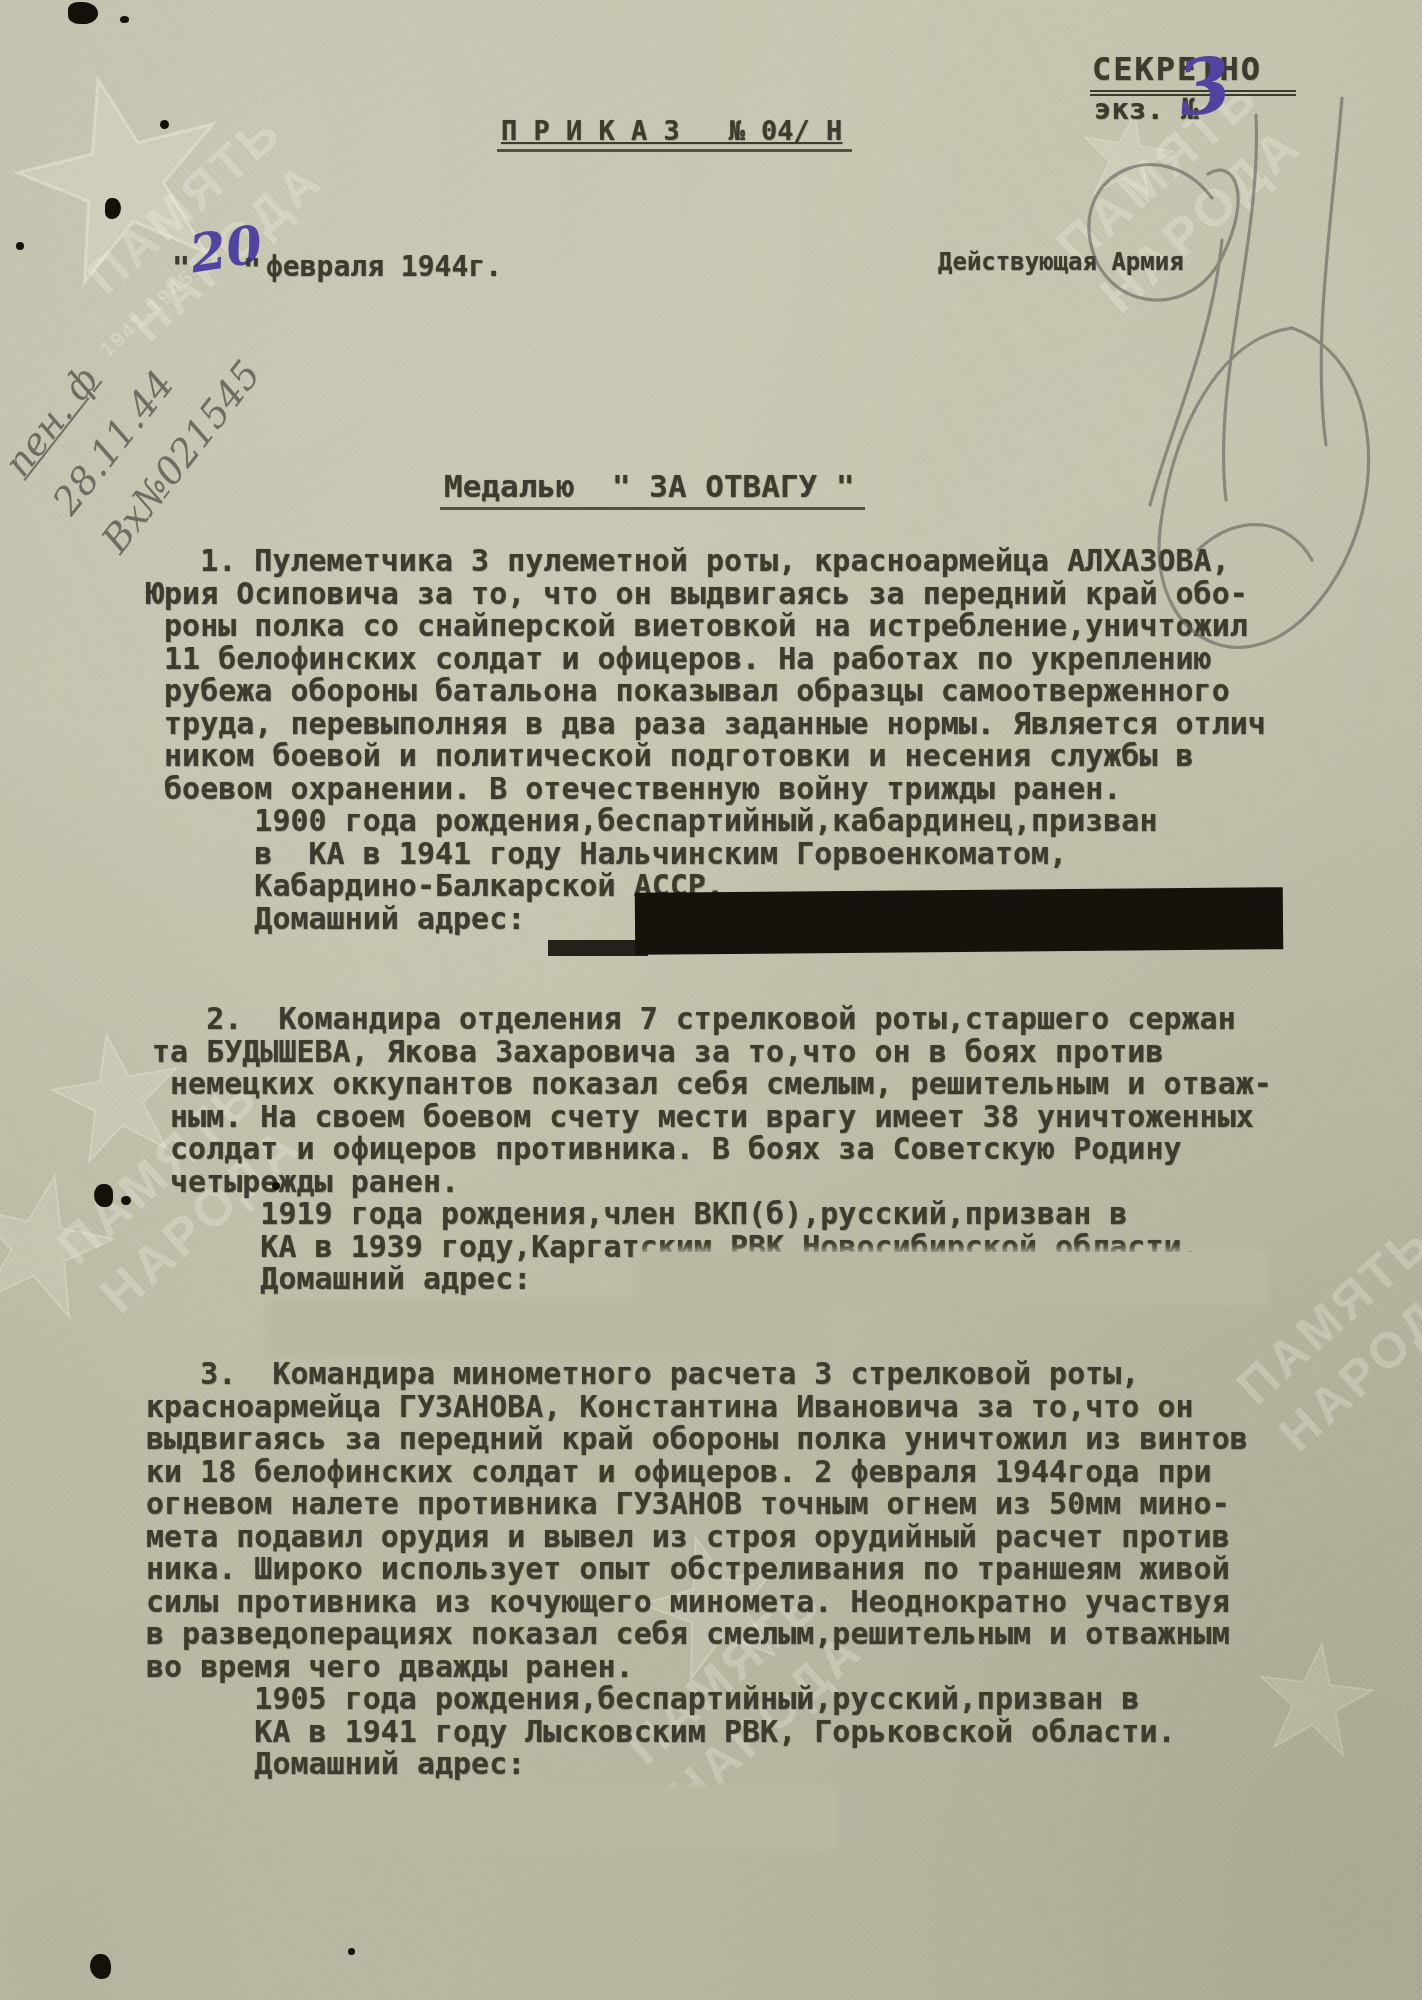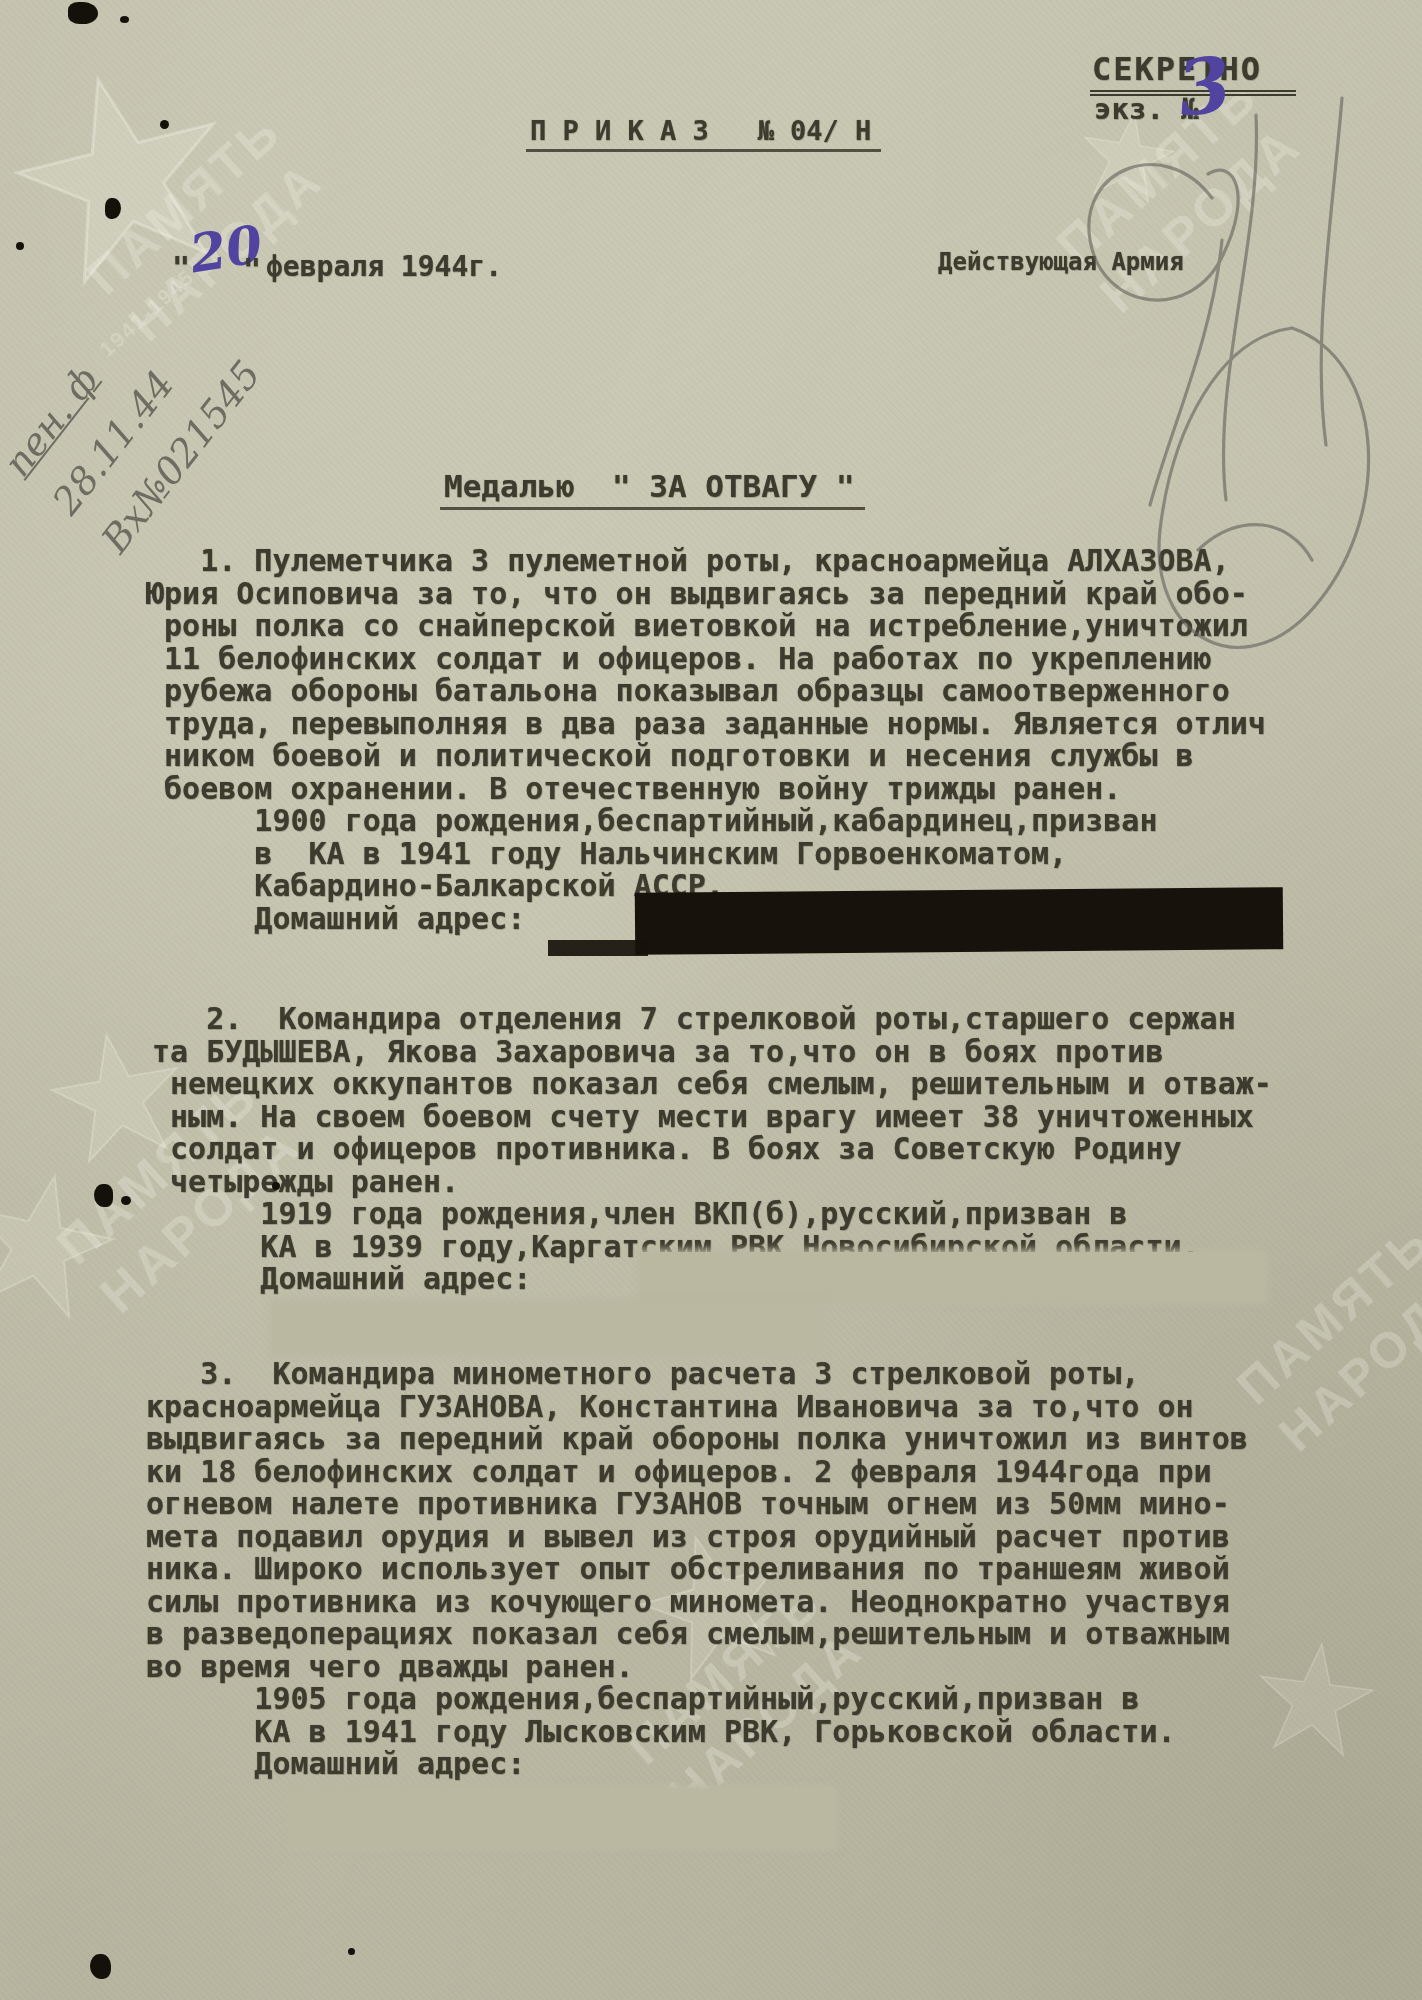--- a/index.html
+++ b/index.html
@@ -91,21 +91,21 @@
     </div>
   <div class="wm-white" style="left:625px; top:1635px; font-size:50px;">
       <div>ПАМЯТЬ</div>
       <div>НАРОДА</div>
     </div>
 
   <div class="t" style="left:1090px; top:50px; font-size:32px; letter-spacing:2px;"><span class="u-double">СЕКРЕТНО</span></div>
   <div class="t" style="left:1094px; top:92px; font-size:29px;">экз. №</div>
   <div class="hand-purple" style="left:1178px; top:42px; font-size:76px; transform:rotate(-7deg);">3</div>
 
-  <div class="t" style="left:526px; top:115px; font-size:27px;"><span class="u-single">П Р И К А З   № 04/ Н</span></div>
+  <div class="t" style="left:497px; top:115px; font-size:27px;text-decoration:underline;"><span class="u-single">П Р И К А З   № 04/ Н</span></div>
 
   <div class="t" style="left:172px; top:250px; font-size:30px;">"</div>
   <div class="hand-purple" style="left:190px; top:218px; font-size:52px; transform:rotate(-9deg);">20</div>
   <div class="t" style="left:243px; top:252px; font-size:30px;">"</div>
   <div class="t" style="left:266px; top:250px; font-size:28px;">февраля 1944г.</div>
   <div class="t" style="left:938px; top:248px; font-size:24px;">Действующая Армия</div>
 
   <div class="pencil-note" style="left:-12px; top:452px; font-size:38px; line-height:62px; transform:rotate(-52deg); transform-origin:0 0;">
     <div style="text-decoration:underline; text-decoration-thickness:2px;">пен. ф</div>
     <div>28.11.44</div>

